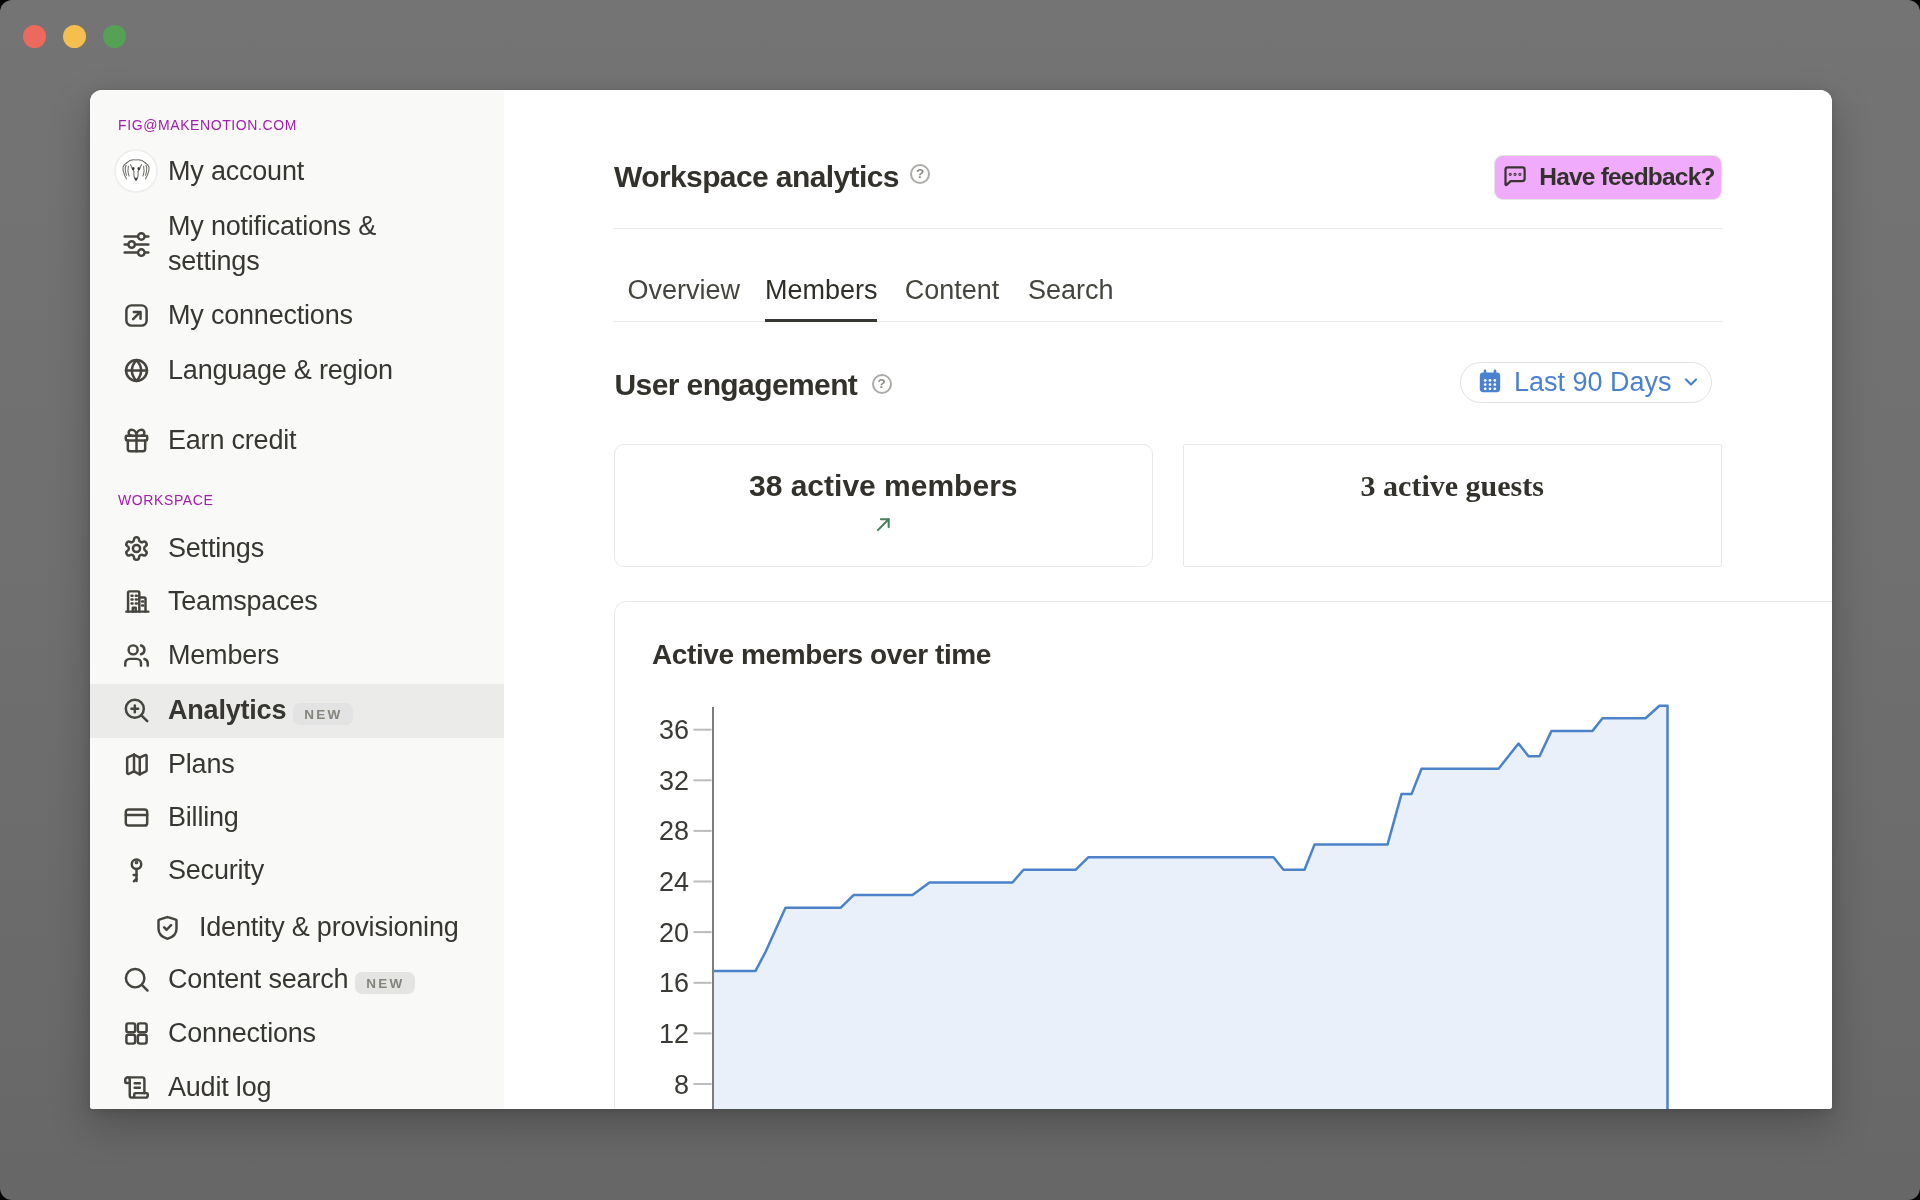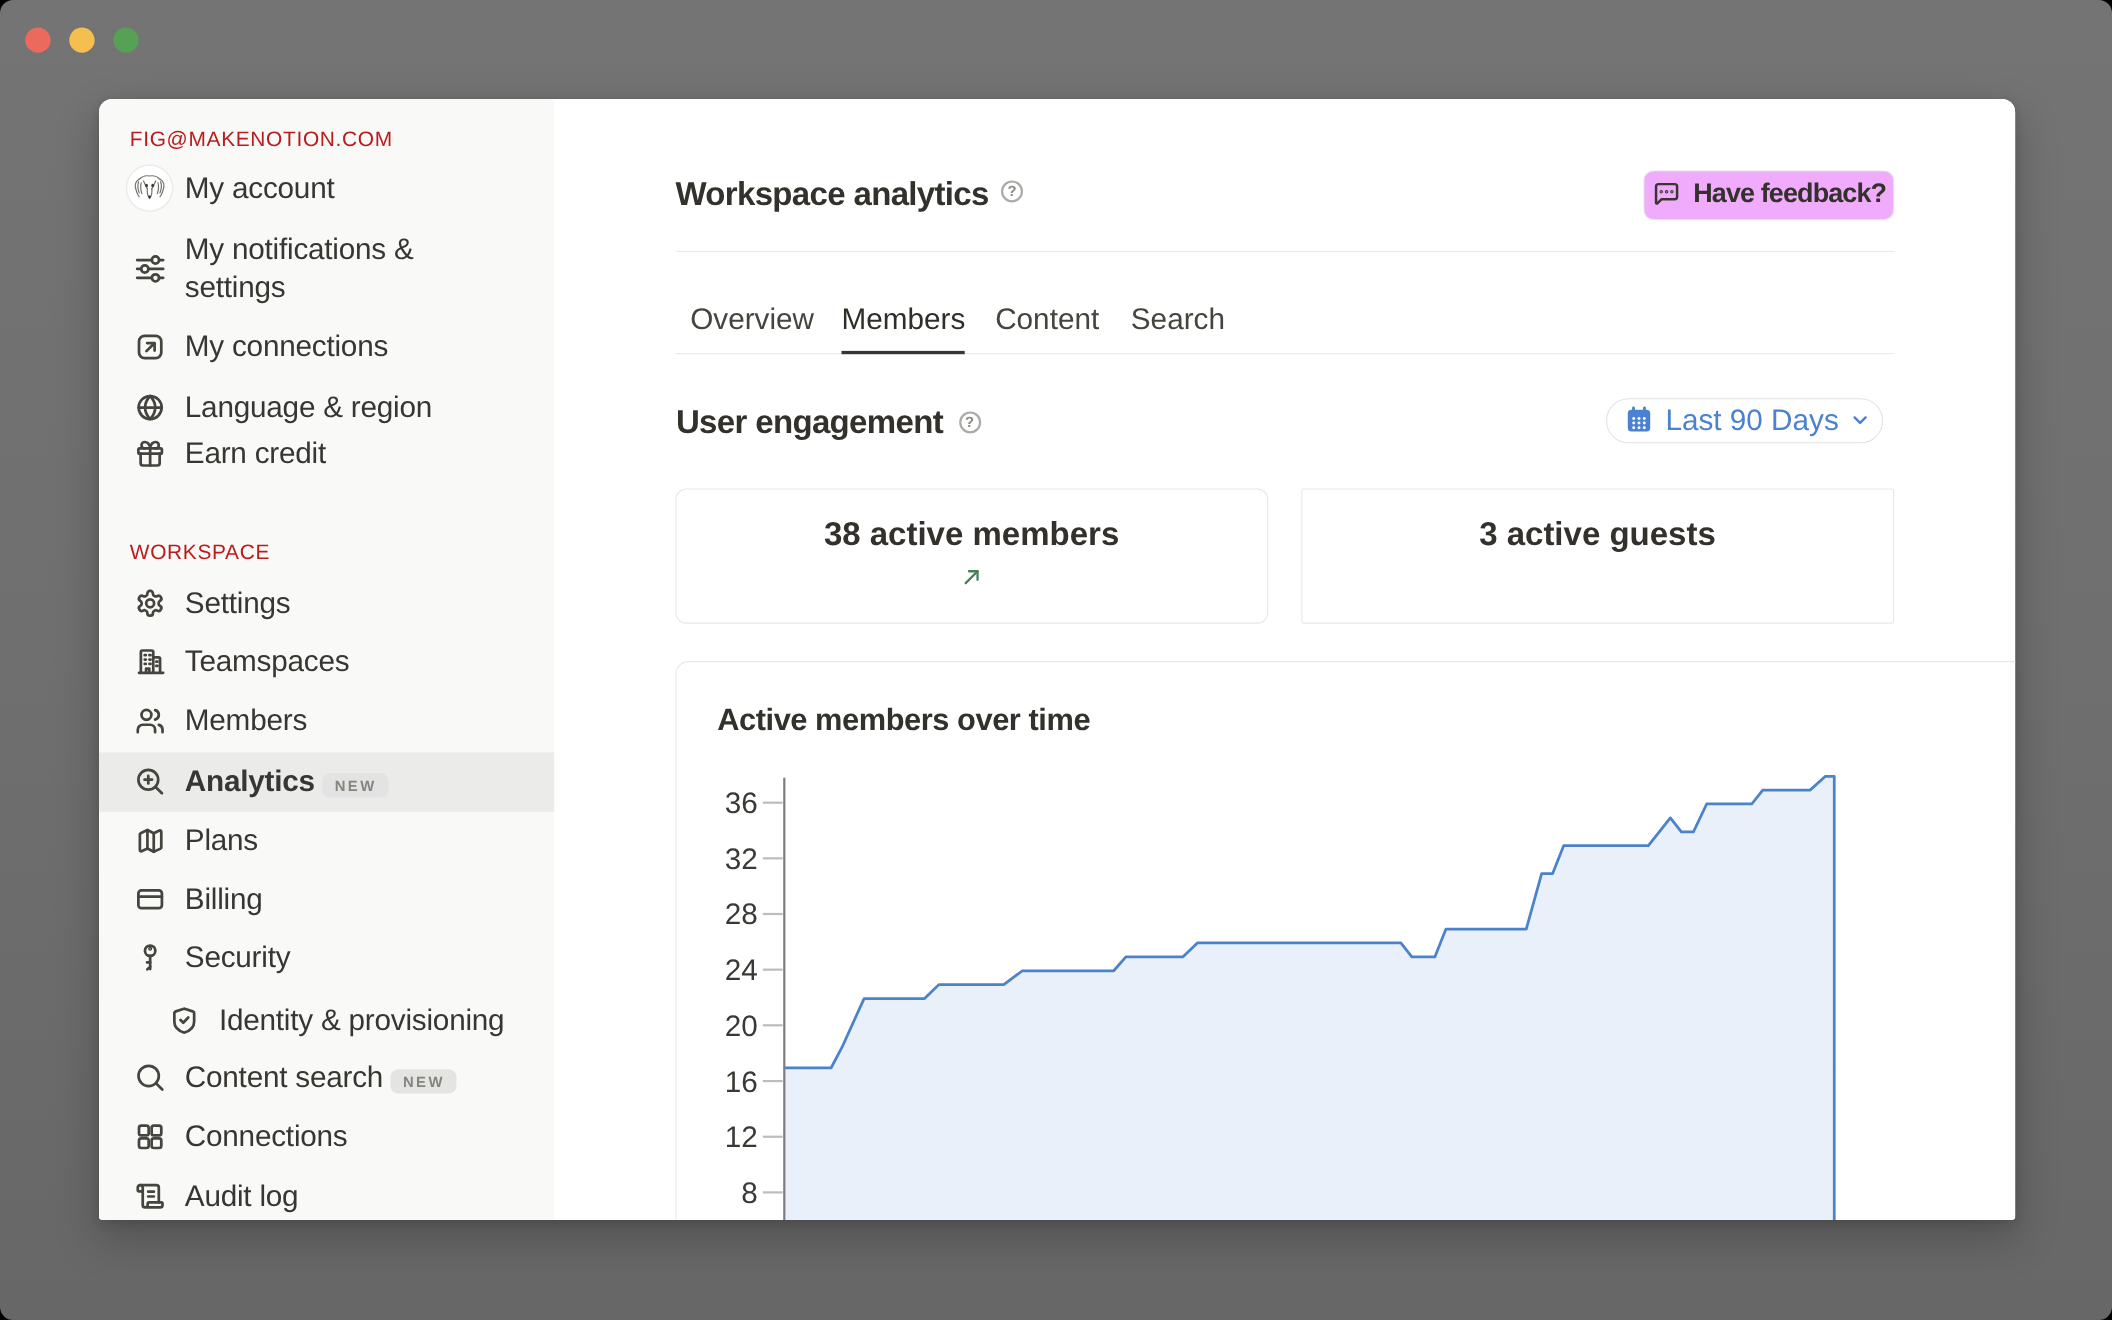--- a/index.html
+++ b/index.html
@@ -22,21 +22,21 @@
     background:#f9f9f7;
   }
   .srow {
     position:absolute; left:0; width:100%; height:54px;
     display:flex; align-items:center;
     color:#373632; font-size:27px; letter-spacing:-0.2px;
   }
   .srow .ic { position:absolute; left:33.5px; width:27px; height:27px; display:flex; align-items:center; justify-content:center; }
   .srow .txt { position:absolute; left:78.5px; white-space:nowrap; }
   .slabel {
-    position:absolute; left:28.5px; color:#b91c1c; font-size:19px; font-weight:400;
+    position:absolute; left:28.5px; color:#a21caf; font-size:14px; font-weight:400;
     letter-spacing:0.6px; white-space:nowrap;
   }
   .badge {
     display:inline-block; background:#e4e4e2; color:#85847e; border-radius:7px;
     font-size:13.5px; font-weight:600; letter-spacing:2.2px; padding:4px 11px 3px;
   }
   .main { position:absolute; left:414.5px; top:0; right:0; bottom:0; background:#fff; }
   svg.icn { stroke:#45443f; fill:none; stroke-width:2.2; stroke-linecap:round; stroke-linejoin:round; }
   .qc {
     display:inline-block; width:20px; height:20px; border-radius:50%;
@@ -109,21 +109,21 @@
         <span class="ic">
             <svg class="icn" width="27" height="27" viewBox="0 0 24 24">
           <circle cx="12" cy="12" r="9.3"></circle>
           <line x1="2.7" y1="12" x2="21.3" y2="12"></line>
           <path d="M12 2.7c2.6 2.7 4.1 5.9 4.1 9.3s-1.5 6.6-4.1 9.3c-2.6-2.7-4.1-5.9-4.1-9.3s1.5-6.6 4.1-9.3z"></path>
         </svg>
           </span>
         <span class="txt">Language &amp; region</span>
       </div>
 
-      <div class="srow" style="top:295px;padding-left:36px;">
+      <div class="srow" style="top:323px;padding-left:36px;">
         <span class="ic">
             <svg class="icn" width="27" height="27" viewBox="0 0 24 24">
           <rect x="2.5" y="7.7" width="19" height="4.2" rx="1"></rect>
           <path d="M12 7.7V21.5"></path>
           <path d="M19.7 11.9v7.6a2 2 0 0 1-2 2H6.3a2 2 0 0 1-2-2v-7.6"></path>
           <path d="M7.6 7.7a2.6 2.6 0 0 1 0-5.2C9.4 2.5 12 4 12 7.7c0-3.7 2.6-5.2 4.4-5.2a2.6 2.6 0 0 1 0 5.2"></path>
         </svg>
           </span>
         <span class="txt">Earn credit</span>
       </div>
@@ -304,21 +304,21 @@
 
       <div style="position:absolute; left:110px; top:354px; width:538.5px; height:123px; border:1.5px solid #e8e8e6; border-radius:10px;">
         <div style="position:absolute; top:24px; width:100%; text-align:center; font-size:30px; font-weight:700; color:#33312c;">38 active members</div>
         <div style="position:absolute; top:70px; width:100%; display:flex; align-items:center; justify-content:center;">
           <svg width="19" height="19" viewBox="0 0 22 22" fill="none" stroke="#44805c" stroke-width="2.4" stroke-linecap="round" stroke-linejoin="round">
             <line x1="4.5" y1="17.5" x2="17" y2="5"></line>
               <polyline points="8,5 17,5 17,14"></polyline>
           </svg>
         </div>
       </div>
-      <div style="position:absolute; left:679px; top:354px; width:538.5px; height:123px; border:1.5px solid #e8e8e6; border-radius:2px;">
+      <div style="position:absolute; left:679px; top:354px; width:538.5px; height:123px; border:1.5px solid #e8e8e6; border-radius:2px;font-family:Liberation Serif, serif;">
         <div style="position:absolute; top:24px; width:100%; text-align:center; font-size:30px; font-weight:700; color:#33312c;">3 active guests</div>
       </div>
 
       <div style="position:absolute; left:110px; top:511px; width:1320px; height:600px; border:1.5px solid #e8e8e6; border-radius:12px;">
         <div style="position:absolute; left:37px; top:37px; font-size:28px; font-weight:700; color:#33312c; letter-spacing:-0.4px;">Active members over time</div>
         <svg style="position:absolute; left:0; top:89px;" width="1108" height="500" viewBox="0 0 1108 500">
           <g stroke="#bcbcba" stroke-width="2">
             <line x1="78.5" y1="38.7" x2="96.5" y2="38.7"></line>
             <line x1="78.5" y1="89.3" x2="96.5" y2="89.3"></line>
             <line x1="78.5" y1="139.9" x2="96.5" y2="139.9"></line>

